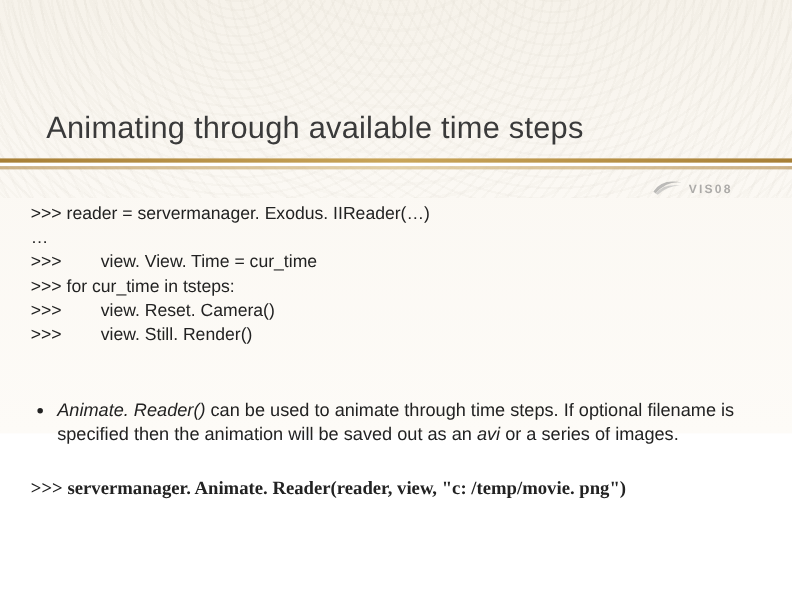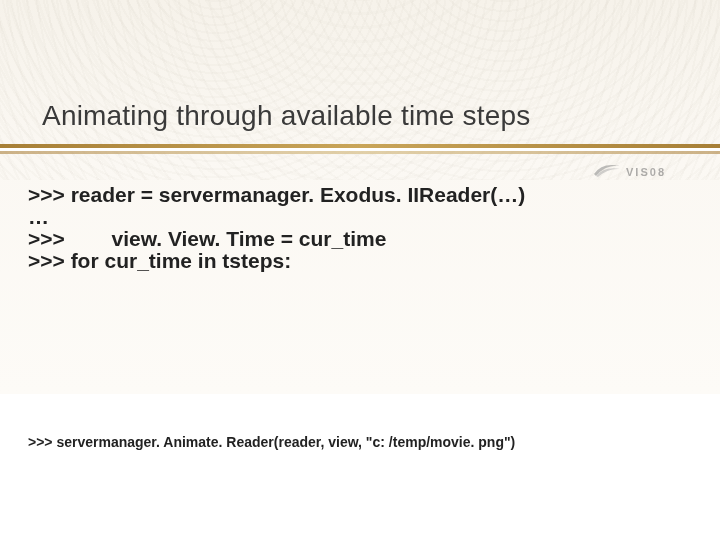--- a/index.html
+++ b/index.html
@@ -82,24 +82,24 @@
     color: #6e6e6e;
     font-weight: 600;
     margin-left: 4px;
   }
   .code-block {
     position: absolute;
     top: 184px;
     left: 28px;
     right: 40px;
     font-family: Arial, Helvetica, sans-serif;
-    font-size: 21px;
+    font-size: 16px;
     line-height: 22px;
     color: #222;
-    font-weight: 700;
+    font-weight: 400;
   }
   .code-line {
     white-space: pre;
   }
   .bullet-block {
     position: absolute;
     top: 362px;
     left: 28px;
     right: 40px;
     font-size: 16.5px;
@@ -115,22 +115,22 @@
     padding-left: 2px;
   }
   .em {
     font-style: italic;
   }
   .bottom-code {
     position: absolute;
     top: 434px;
     left: 28px;
     right: 28px;
-    font-family: Liberation Sans, sans-serif;
-    font-size: 14px;
+    font-family: Liberation Serif, serif;
+    font-size: 17px;
     font-weight: 700;
     color: #222;
   }
 </style>
 </head>
 <body>
 
 <div class="slide">
   <div class="swirl"></div>
 
@@ -148,17 +148,26 @@
       <path d="M4 16 Q12 6 28 9 Q16 8 6 17 Z" fill="#b0b0b0"></path>
     </svg>
     <span class="logo-text">VIS08</span>
   </div>
 
   <div class="code-block">
     <div class="code-line">&gt;&gt;&gt; reader = servermanager. Exodus. IIReader(…)</div>
     <div class="code-line">…</div>
     <div class="code-line">&gt;&gt;&gt;        view. View. Time = cur_time</div>
     <div class="code-line">&gt;&gt;&gt; for cur_time in tsteps:</div>
+    <div class="code-line">&gt;&gt;&gt;        view. Reset. Camera()</div>
+    <div class="code-line">&gt;&gt;&gt;        view. Still. Render()</div>
   </div>
 
+  <div class="bullet-block">
+    <ul>
+      <li>
+        <span class="em">Animate. Reader()</span><span> can be used to animate through time steps. If optional filename is specified then the animation will be saved out as an </span><span class="em">avi</span><span> or a series of images.</span>
+      </li>
+    </ul>
+  </div>
 
   <div class="bottom-code">&gt;&gt;&gt; servermanager. Animate. Reader(reader, view, "c: /temp/movie. png")</div>
 </div>
 
 </body></html>

